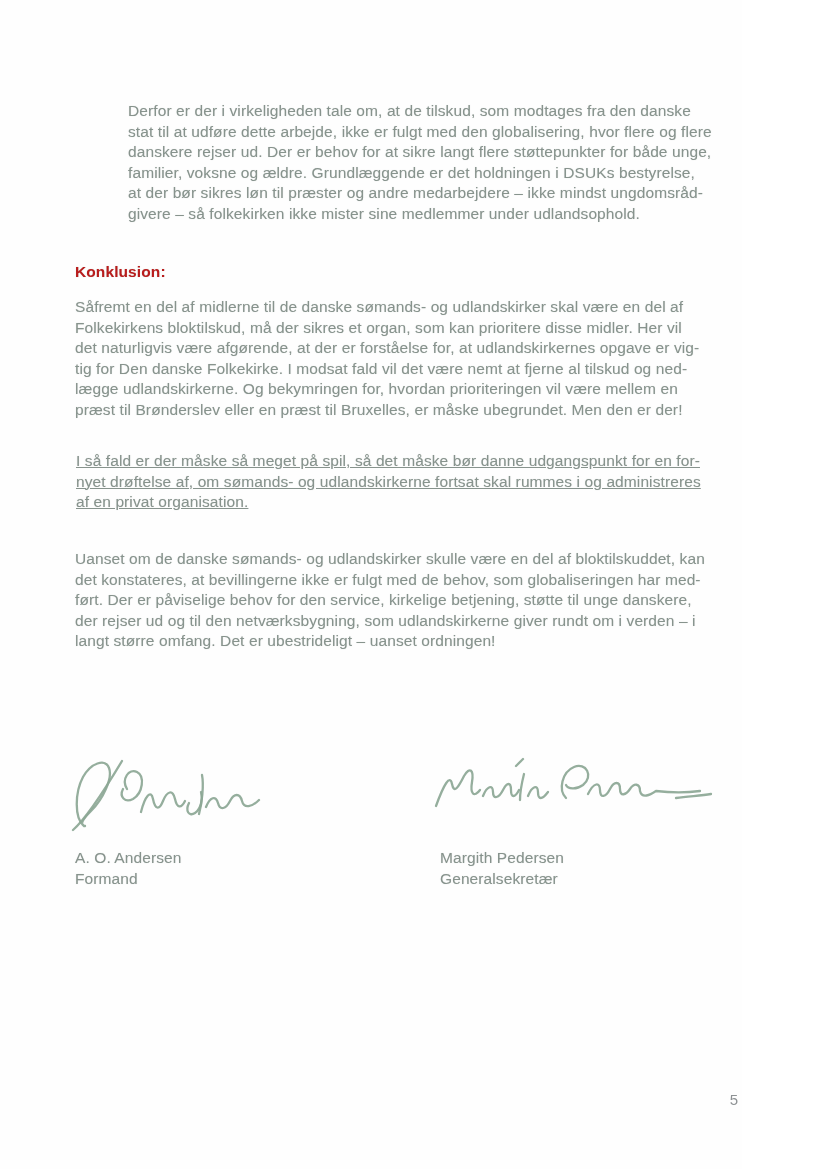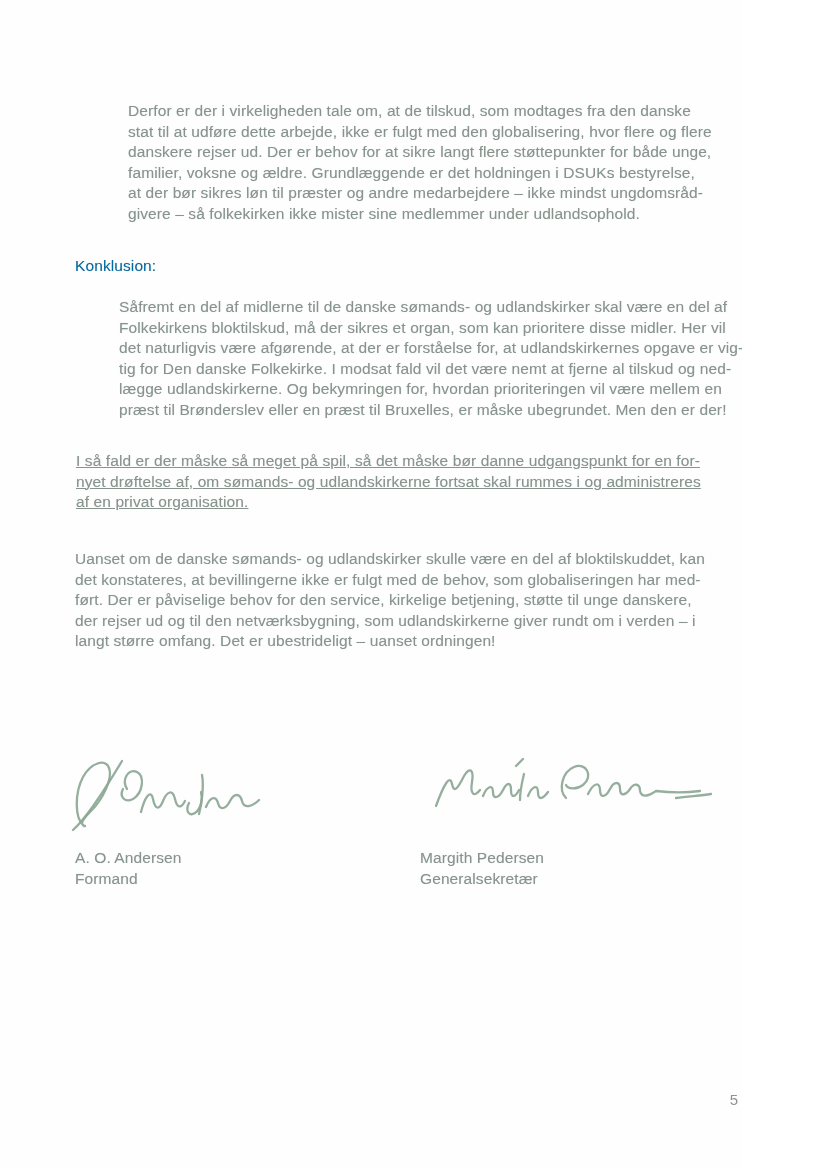--- a/index.html
+++ b/index.html
@@ -24,41 +24,41 @@
     letter-spacing: 0.1px;
     text-shadow: 0 0 1px rgba(135, 147, 141, 0.35);
   }
   .intro-paragraph {
     left: 128px;
     top: 101px;
     width: 632px;
   }
   .section-heading {
     left: 75px;
-    top: 256px;
-    font-weight: normal;
-    color: #0369a1;
+    top: 262px;
+    font-weight: bold;
+    color: #b91c1c;
     text-shadow: 0 0 1px rgba(124, 139, 131, 0.4);
   }
-  .paragraph-1 { left: 75px; top: 297px; width: 702px; margin-left: 44px; }
+  .paragraph-1 { left: 75px; top: 297px; width: 702px; }
   .paragraph-2 { left: 76px; top: 451px; width: 702px; text-decoration: underline; }
   .paragraph-3 { left: 75px; top: 529px; width: 702px; margin-top: 20px; }
   .closing-block { left: 75px; top: 699px; width: 500px; }
   .signature-image {
     position: absolute;
   }
   .signature-left-img { left: 68px; top: 754px; }
   .signature-right-img { left: 428px; top: 752px; }
   .signatory {
     position: absolute;
     width: 300px;
     margin-top: 15px;
   }
   .signatory-left { left: 75px; top: 833px; }
-  .signatory-right { left: 420px; top: 833px; }
+  .signatory-right { left: 440px; top: 833px; }
   .page-number {
     position: absolute;
     left: 722px;
     top: 1090px;
     width: 24px;
     color: #8e9294;
     font-size: 15px;
     text-align: center;
     text-shadow: none;
   }

